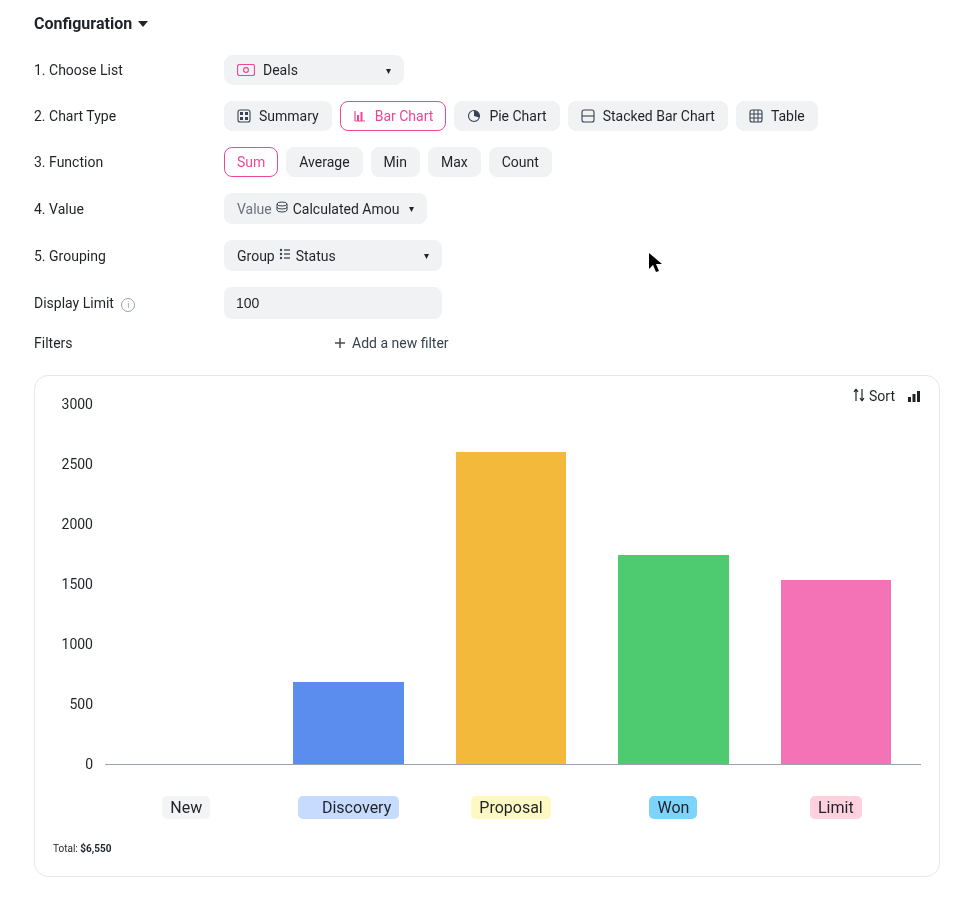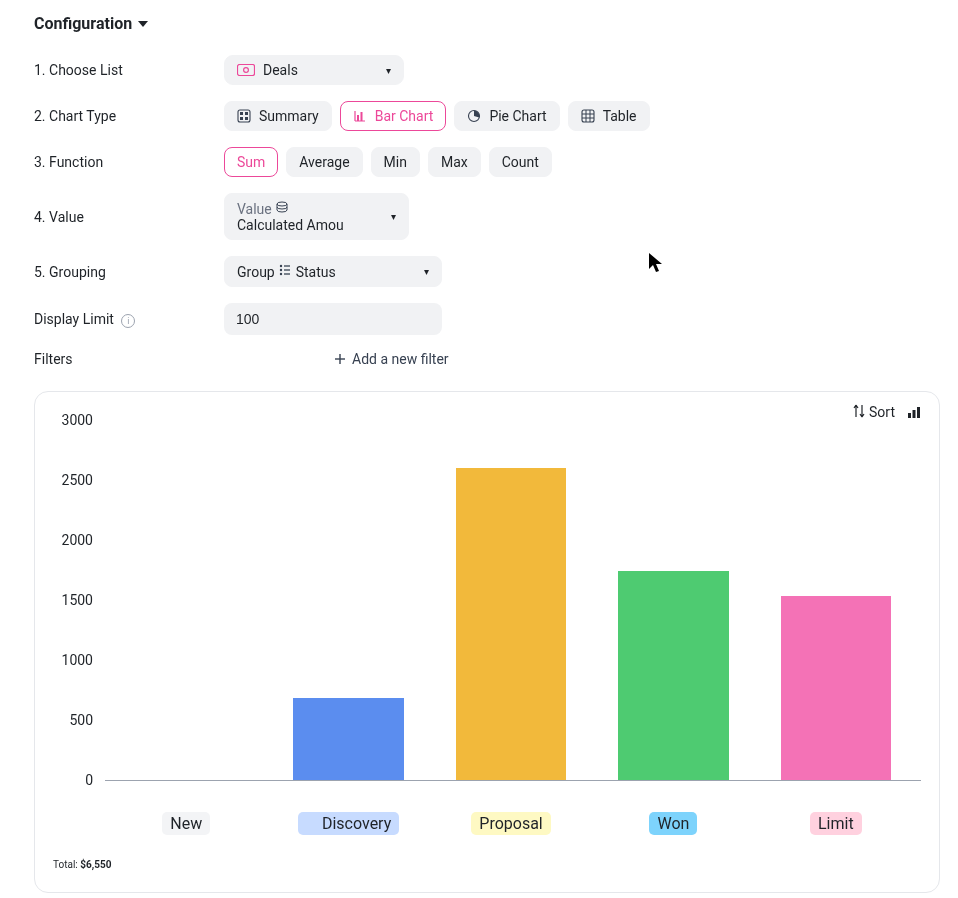--- a/index.html
+++ b/index.html
@@ -21,21 +21,21 @@
   .pill{
     background:#f1f2f4;border:1px solid #f1f2f4;border-radius:8px;
     padding:6px 12px;display:inline-flex;align-items:center;gap:8px;
     color:#1f2328;font-size:14px;cursor:pointer;
   }
   .pill.sel{border:1px solid #ec4899;color:#ec4899;background:#fff;}
   .pill-group{display:flex;gap:8px;}
   .wide-select{width:180px;justify-content:space-between;border-radius:9px;}
   .wide-select .left{display:inline-flex;align-items:center;gap:8px;}
   .mini-caret{font-size:10px;}
-  .value-select{width:185px;justify-content:space-between;}
+  .value-select{width:203px;justify-content:space-between;}
   .value-select .k{color:#6b7280;}
   .group-select{width:218px;justify-content:space-between;}
   .text-input{
     width:218px;background:#f1f2f4;border:none;border-radius:8px;
     padding:8px 12px;font-size:14px;color:#1f2328;outline:none;
   }
   .info-icon{display:inline-flex;width:14px;height:14px;border:1px solid #9ca3af;
     border-radius:50%;align-items:center;justify-content:center;font-size:9px;
     color:#9ca3af;margin-left:4px;}
   .add-filter{
@@ -117,20 +117,27 @@
     <div class="pill">
       <svg width="14" height="14" viewBox="0 0 14 14">
           <circle cx="7" cy="7" r="5.5" fill="none" stroke="#374151" stroke-width="1.1"></circle>
           <path d="M7 7 L7 1.5 A5.5 5.5 0 0 1 12.2 8.5 Z" fill="#374151"></path>
         </svg>
       <span>Pie Chart</span>
     </div>
     <div class="pill">
       <svg width="14" height="14" viewBox="0 0 14 14">
           <rect x="1" y="1" width="12" height="12" rx="2" fill="none" stroke="#374151" stroke-width="1.1"></rect>
+          <line x1="1" y1="7" x2="13" y2="7" stroke="#374151" stroke-width="1.1"></line>
+        </svg>
+      <span>Stacked Bar Chart</span>
+    </div>
+    <div class="pill">
+      <svg width="14" height="14" viewBox="0 0 14 14">
+          <rect x="1" y="1" width="12" height="12" rx="2" fill="none" stroke="#374151" stroke-width="1.1"></rect>
           <line x1="1" y1="5" x2="13" y2="5" stroke="#374151"></line>
           <line x1="1" y1="9" x2="13" y2="9" stroke="#374151"></line>
           <line x1="5" y1="1" x2="5" y2="13" stroke="#374151"></line>
           <line x1="9" y1="1" x2="9" y2="13" stroke="#374151"></line>
         </svg>
       <span>Table</span>
     </div>
   </div>
 </div>
 

